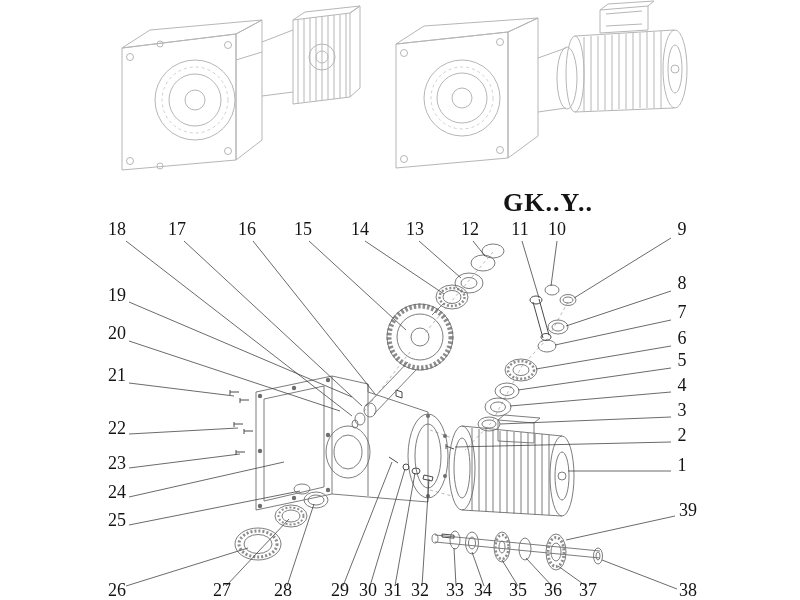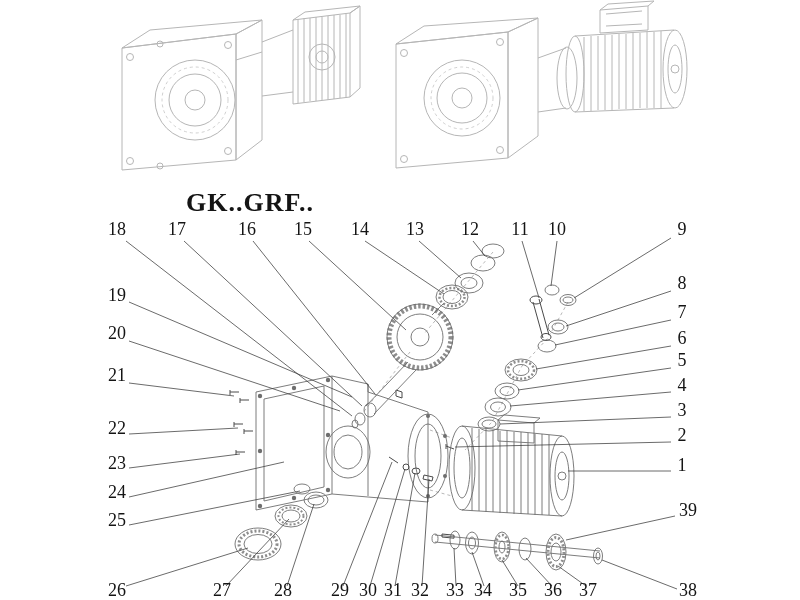--- a/index.html
+++ b/index.html
@@ -304,14 +304,14 @@
         <text x="420" y="596">32</text>
         <text x="455" y="596">33</text>
         <text x="483" y="596">34</text>
         <text x="518" y="596">35</text>
         <text x="553" y="596">36</text>
         <text x="588" y="596">37</text>
         <text x="688" y="596">38</text>
       </g>
   </svg>
 
-  <div class="variant-label grf">GK..GRF..</div>
+  <div class="variant-label y">GK..Y..</div>
 </div>
 
 </body></html>

